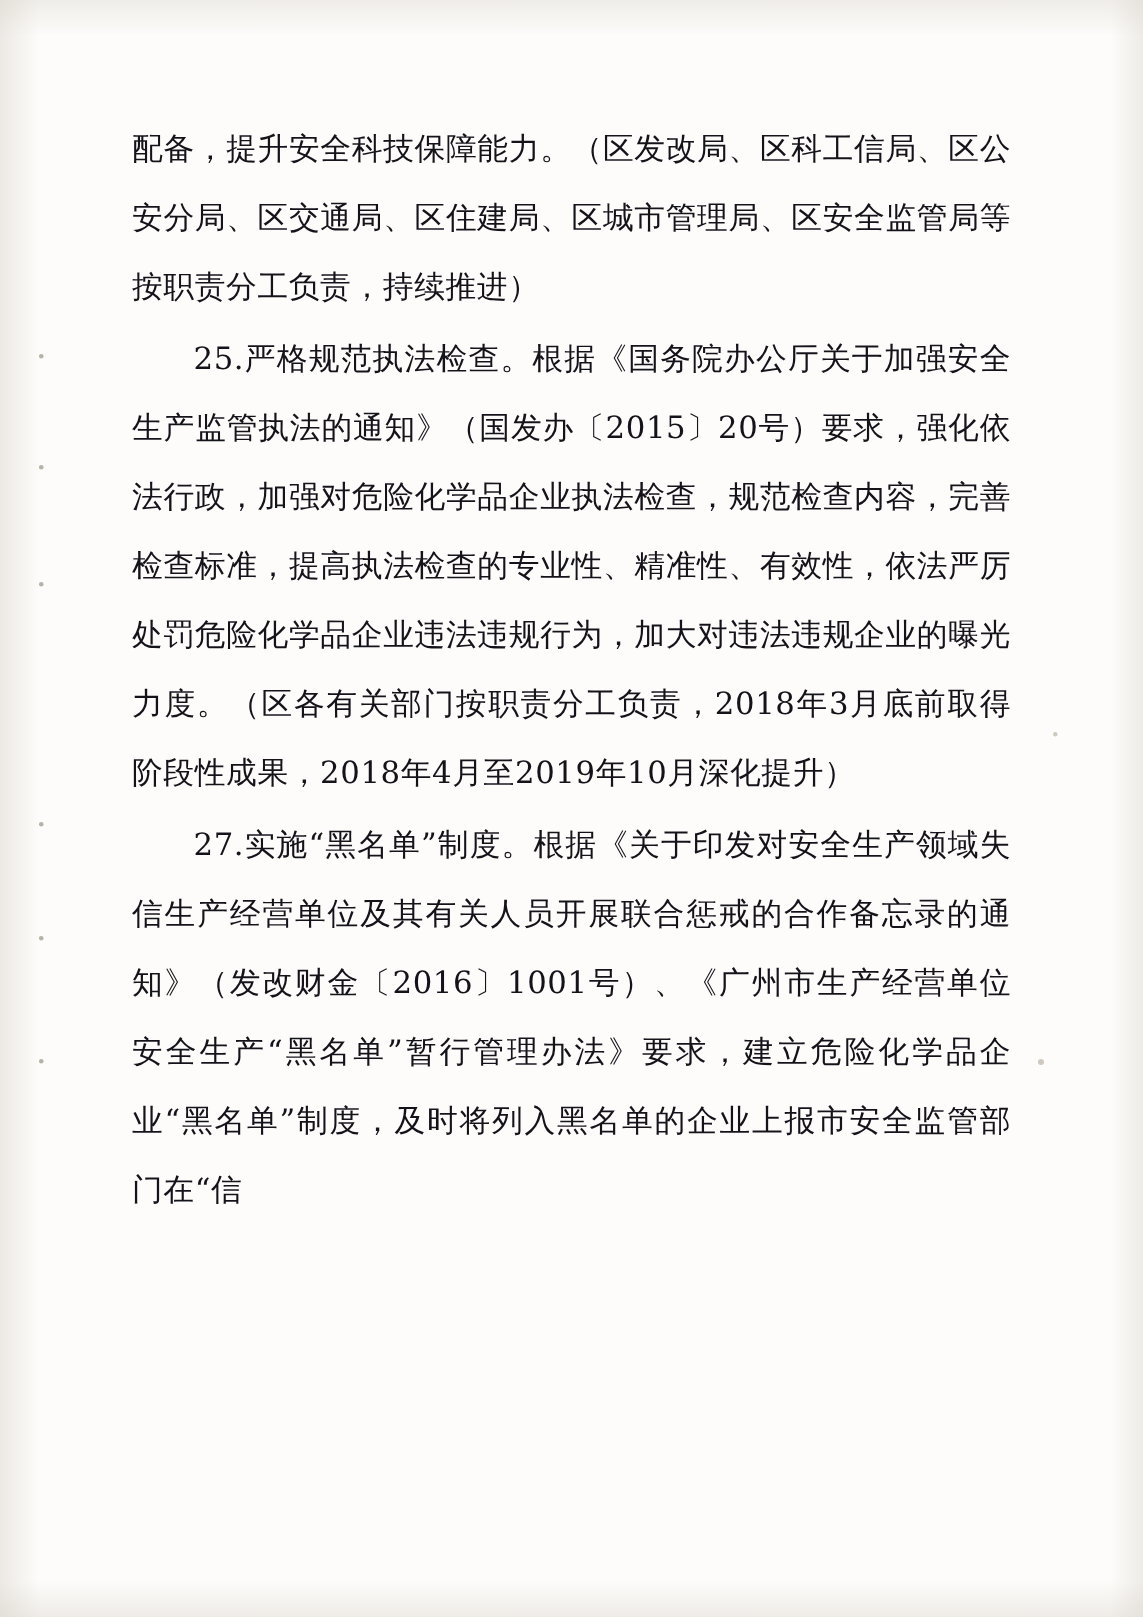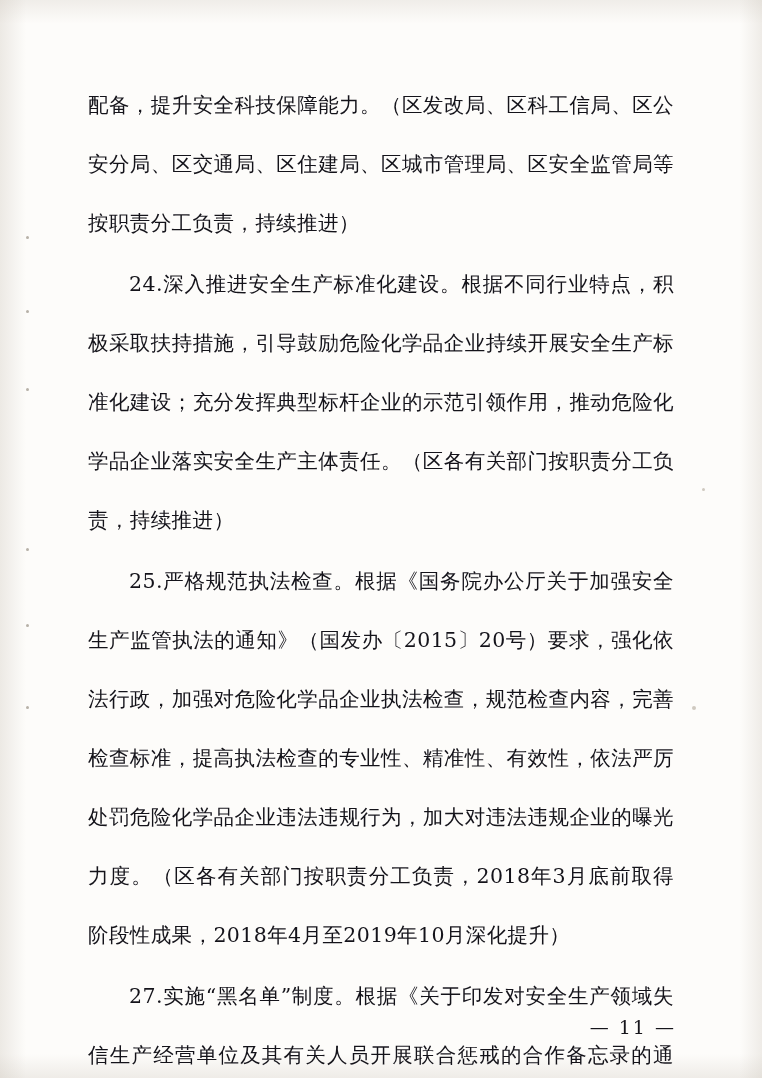--- a/index.html
+++ b/index.html
@@ -33,21 +33,21 @@
   }
   .content {
     position: absolute;
     left: 88px;
     top: 76px;
     width: 586px;
   }
   p.para {
     margin: 0 0 2px 0;
     font-size: 20.5px;
-    line-height: 59px;
+    line-height: 46px;
     letter-spacing: 0.4px;
     color: #14131a;
     text-align: justify;
     text-justify: inter-character;
     font-family: "DejaVu Serif", "Liberation Serif", serif;
     font-weight: 500;
   }
   p.indent {
     text-indent: 41px;
   }
@@ -97,19 +97,17 @@
     <i style="top:312px"></i>
     <i style="top:388px"></i>
     <i style="top:470px"></i>
   </div>
 
   <span class="speck" style="left:692px; top:706px; width:4px; height:4px;"></span>
   <span class="speck" style="left:702px; top:488px; width:3px; height:3px;"></span>
 
   <div class="content">
     <p class="para">配备，提升安全科技保障能力。（区发改局、区科工信局、区公安分局、区交通局、区住建局、区城市管理局、区安全监管局等按职责分工负责，持续推进）</p>
-    <p class="para indent">24.深入推进安全生产标准化建设。根据不同行业特点，积极采取扶持措施，引导鼓励危险化学品企业持续开展安全生产标准化建设；充分发挥典型标杆企业的示范引领作用，推动危险化学品企业落实安全生产主体责任。（区各有关部门按职责分工负责，持续推进）</p>
     <p class="para indent">25.严格规范执法检查。根据《国务院办公厅关于加强安全生产监管执法的通知》（国发办〔2015〕20号）要求，强化依法行政，加强对危险化学品企业执法检查，规范检查内容，完善检查标准，提高执法检查的专业性、精准性、有效性，依法严厉处罚危险化学品企业违法违规行为，加大对违法违规企业的曝光力度。（区各有关部门按职责分工负责，2018年3月底前取得阶段性成果，2018年4月至2019年10月深化提升）</p>
     <p class="para indent">27.实施“黑名单”制度。根据《关于印发对安全生产领域失信生产经营单位及其有关人员开展联合惩戒的合作备忘录的通知》（发改财金〔2016〕1001号）、《广州市生产经营单位安全生产“黑名单”暂行管理办法》要求，建立危险化学品企业“黑名单”制度，及时将列入黑名单的企业上报市安全监管部门在“信</p>
   </div>
 
-  <div class="pagenum">— 11 —</div>
 </div>
 
 </body></html>

